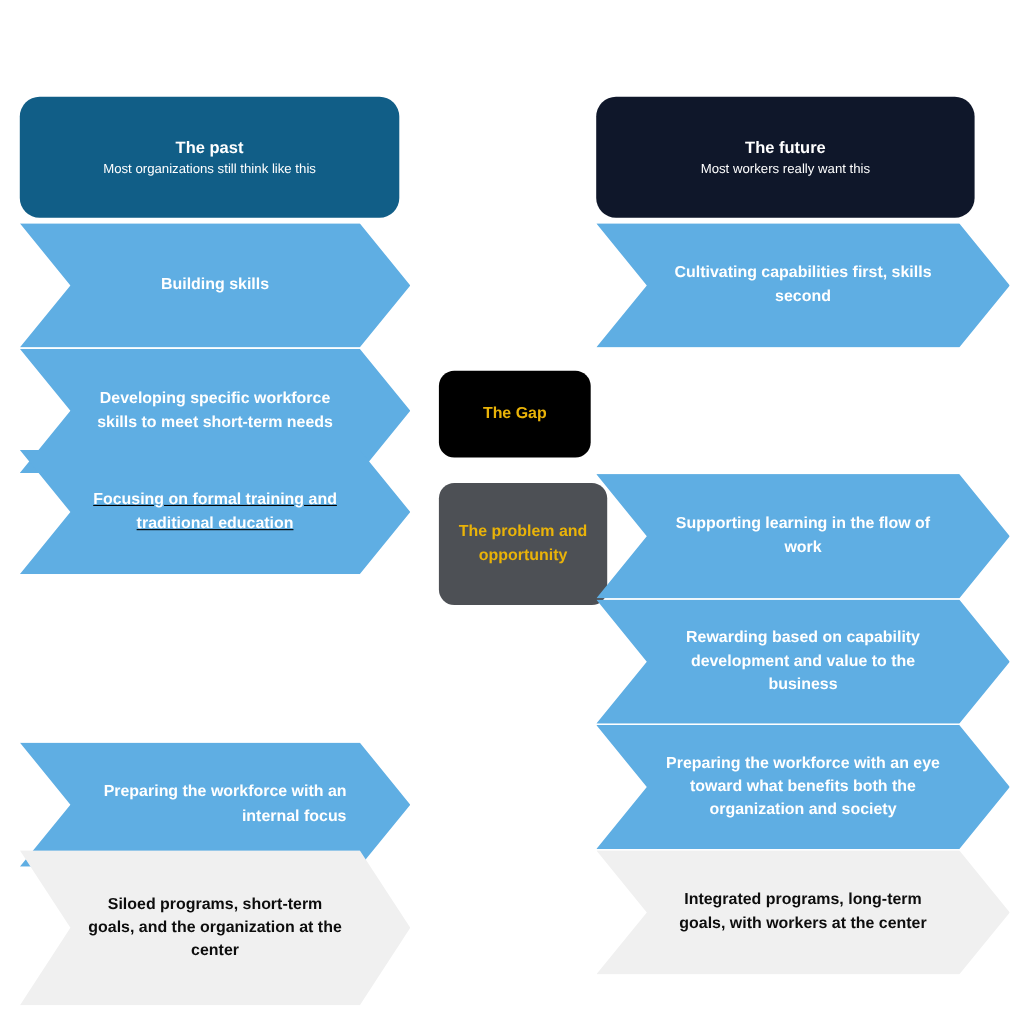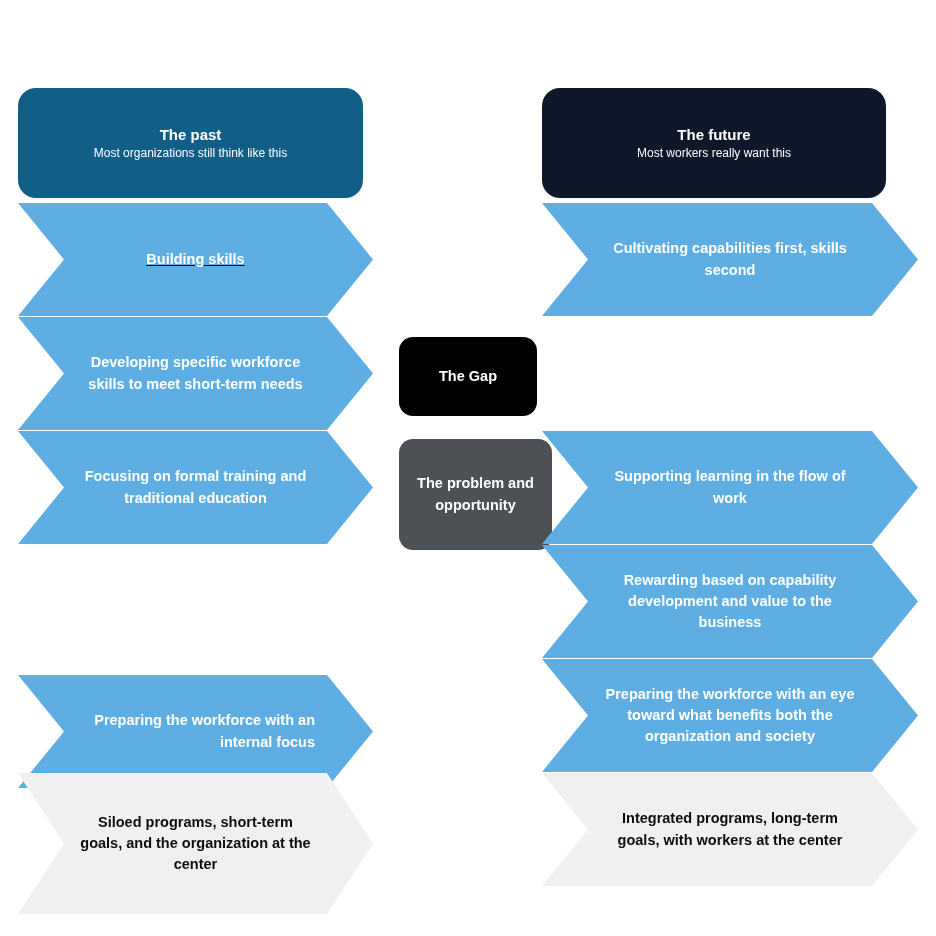--- a/index.html
+++ b/index.html
@@ -75,48 +75,48 @@
 
   
   .center-box {
     position: absolute;
     box-sizing: border-box;
     border-radius: 14px;
     display: flex;
     align-items: center;
     justify-content: center;
     text-align: center;
-    color: #ffffff;
+    color: #eab308;
     font-size: 14.5px;
     font-weight: bold;
     line-height: 1.45;
     padding: 0 12px;
   }
   #gap-box     { left: 399px; top: 337px; width: 138px; height: 79px; background: #000000; }
   #problem-box { left: 399px; top: 439px; width: 153px; height: 111px; background: #4D5055; }
 </style>
 </head>
 <body>
 
 <div id="canvas">
 
   <div class="header-box" id="header-left" style="background:#115E87;">
     <div class="header-title">The past</div>
     <div class="header-sub">Most organizations still think like this</div>
   </div>
 
-  <div class="chevron chev-blue col-left" style="top:203px;height:113px;text-decoration:underline;">
+  <div class="chevron chev-blue col-left" style="top:203px;height:113px;">
     <div class="chevron-label">Building skills</div>
   </div>
 
   <div class="chevron chev-blue col-left" style="top:317px;height:113px;">
     <div class="chevron-label">Developing specific workforce skills to meet short-term needs</div>
   </div>
 
-  <div class="chevron chev-blue col-left" style="top:431px;height:113px;">
+  <div class="chevron chev-blue col-left" style="top:409px;height:113px;text-decoration:underline;">
     <div class="chevron-label">Focusing on formal training and traditional education</div>
   </div>
 
 
   <div class="chevron chev-blue col-left" style="top:675px;height:113px;text-align:right;">
     <div class="chevron-label">Preparing the workforce with an internal focus</div>
   </div>
 
   <div class="chevron chev-grey col-left" style="top:773px;height:141px;">
     <div class="chevron-label">Siloed programs, short-term goals, and the organization at the center</div>

